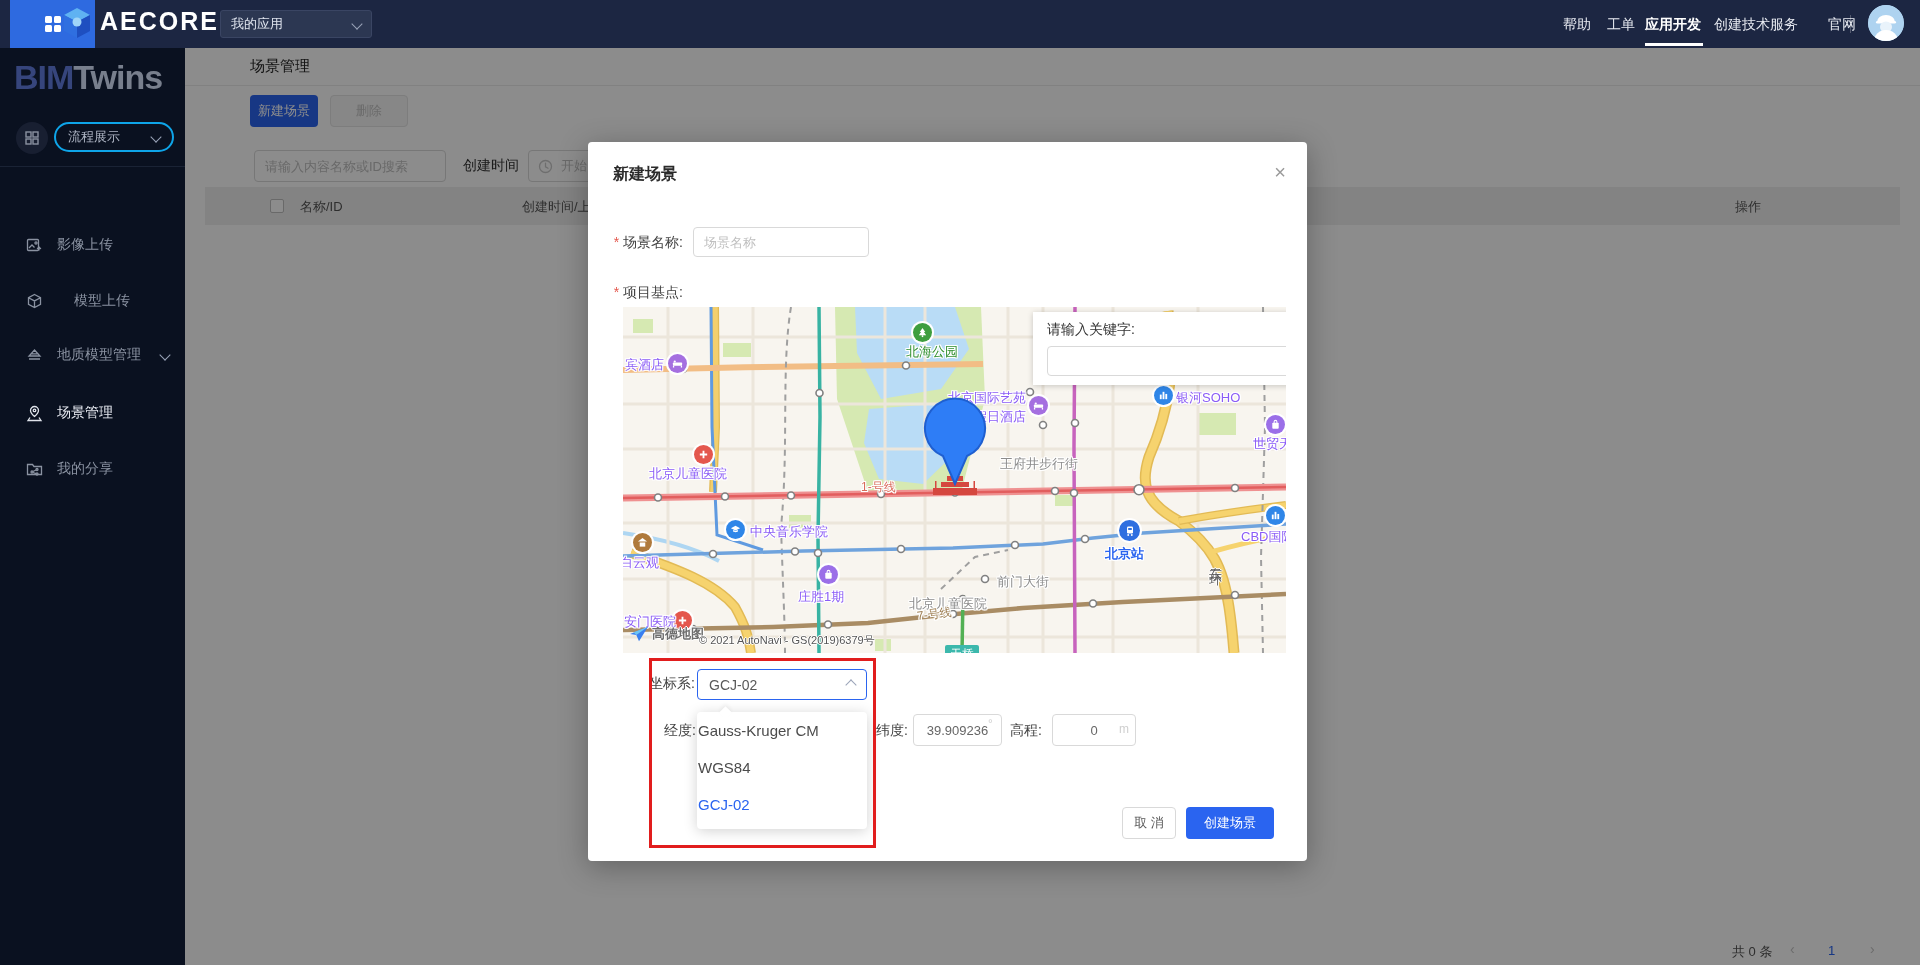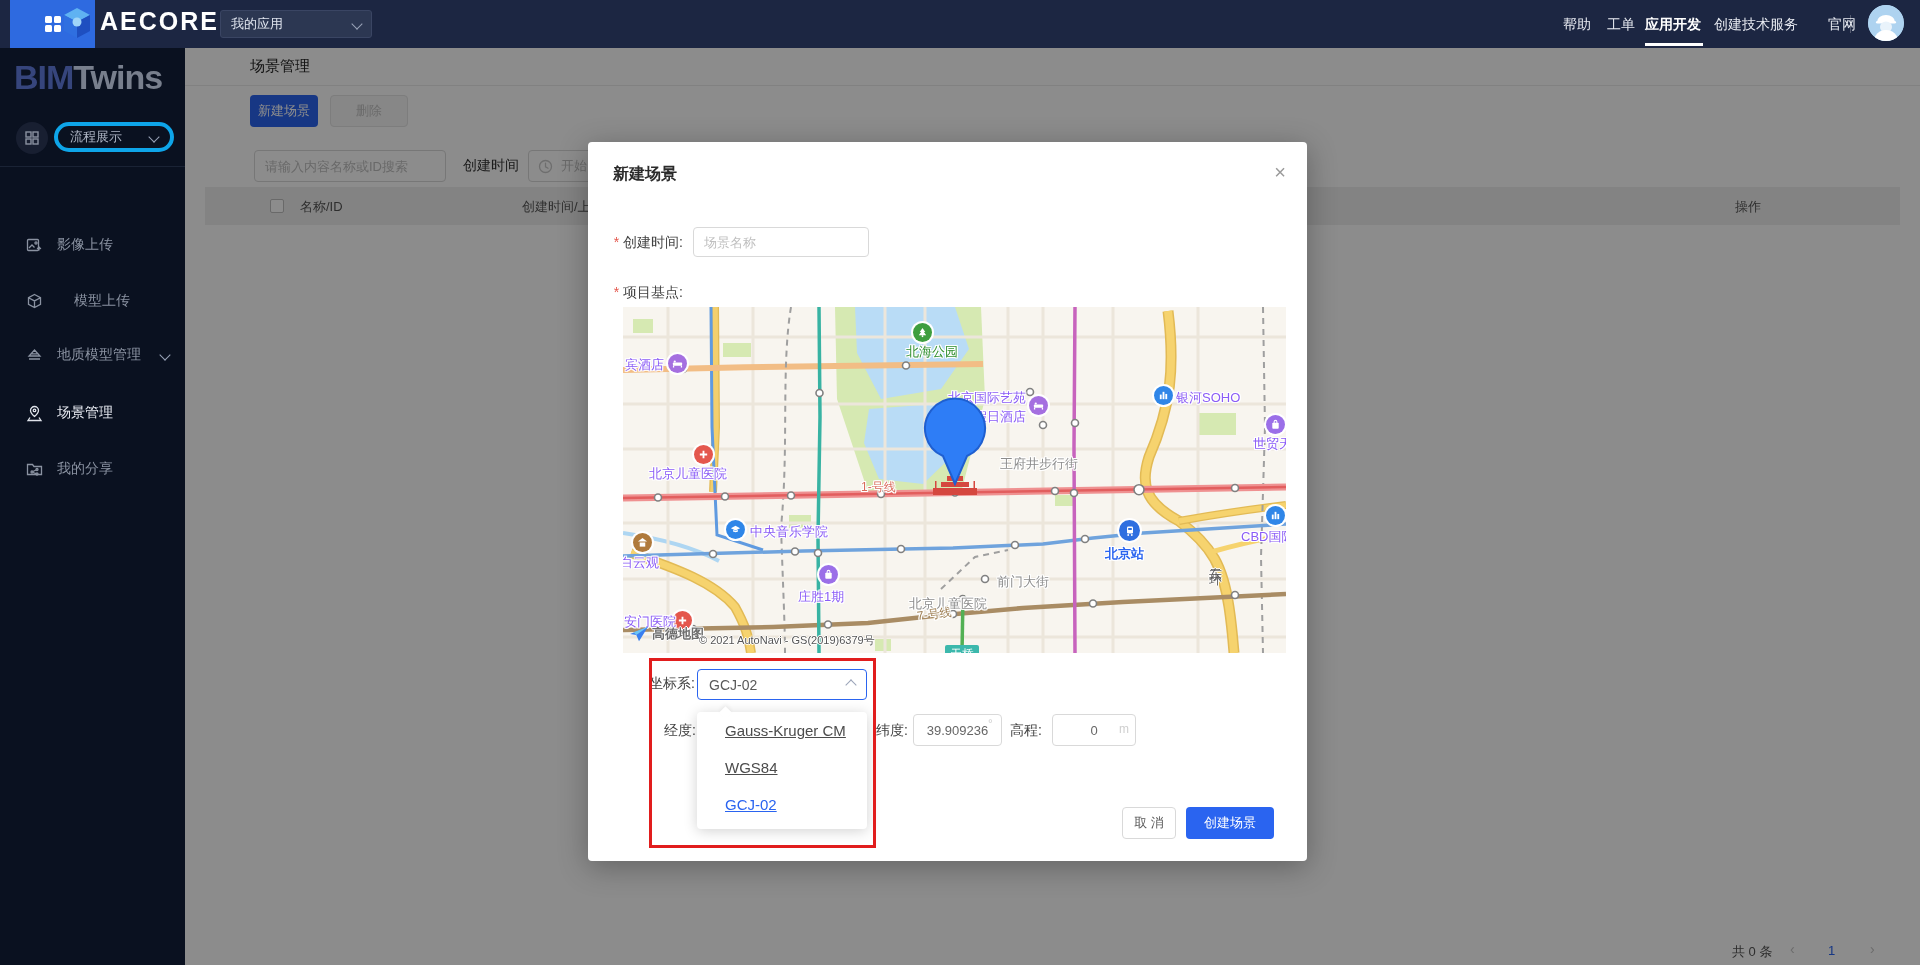--- a/index.html
+++ b/index.html
@@ -20,21 +20,21 @@
   #menu-underline { position:absolute; top:43px; height:3px; background:#fff; }
   #top-divider { position:absolute; left:1850px; top:15px; height:18px; width:1px; background:rgba(255,255,255,0.25); }
   #avatar { position:absolute; left:1868px; top:5px; width:36px; height:36px; border-radius:50%; background:#aed3f0; overflow:hidden; cursor:pointer; }
 
   
   #sidebar { position:absolute; left:0; top:48px; width:185px; height:917px; background:#0a1120; z-index:30; }
   #bim-logo { position:absolute; left:14px; top:10px; font-size:34px; font-weight:bold; letter-spacing:-1px; }
   #bim-logo .b1 { color:#36457c; } #bim-logo .b2 { color:#787f8d; font-weight:600; }
   #mode-row { position:absolute; left:0; top:72px; width:185px; height:32px; }
   #grid-btn { position:absolute; left:16px; top:2px; width:32px; height:32px; border-radius:50%; background:#181f31; display:flex; align-items:center; justify-content:center; cursor:pointer; }
-  #mode-select { position:absolute; left:54px; top:2px; width:120px; height:30px; border:4px solid #0ea5e9; border-radius:16px; color:#aeb5c4; font-size:13px; display:flex; align-items:center; padding:0 12px; cursor:pointer; }
+  #mode-select { position:absolute; left:54px; top:2px; width:120px; height:30px; border:2px solid #0ea5e9; border-radius:16px; color:#aeb5c4; font-size:13px; display:flex; align-items:center; padding:0 12px; cursor:pointer; }
   #mode-select .chev { margin-left:auto; }
   #side-divider { position:absolute; left:0; top:118px; width:185px; height:1px; background:#1a2335; }
   .side-item { position:absolute; left:0; width:185px; height:40px; display:flex; align-items:center; color:#8a92a1; font-size:14px; cursor:pointer; }
   .side-item .ic { margin-left:26px; margin-right:14px; display:flex; }
   .side-item.active { color:#e7eaf1; }
   .side-item .sub-chev { position:absolute; right:16px; }
 
   
   #content { position:absolute; left:185px; top:48px; width:1735px; height:917px; background:#fff; }
   #titlebar { position:absolute; left:0; top:0; width:1735px; height:38px; background:#fff; border-bottom:1px solid #ececec; }
@@ -61,21 +61,21 @@
   #modal-title { position:absolute; left:25px; top:22px; font-size:16px; color:#2b2b2b; font-weight:600; }
   #modal-close { position:absolute; left:676px; top:14px; width:32px; height:32px; color:#9a9a9a; font-size:20px; display:flex; align-items:center; justify-content:center; cursor:pointer; }
   .fld-label { position:absolute; font-size:14px; color:#434343; text-align:right; }
   .req::before { content:"* "; color:#e4574d; }
   .txt-input { position:absolute; border:1px solid #d9d9d9; border-radius:4px; font-size:13px; color:#666; padding:0 10px; outline:none; background:#fff; }
   .txt-input::placeholder { color:#bfbfbf; }
   #coord-select { position:absolute; left:109px; top:527px; width:170px; height:31px; border:1px solid #2a64f0; border-radius:4px; background:#fff; display:flex; align-items:center; padding:0 11px; font-size:14px; color:#595959; cursor:pointer; z-index:5; }
   #coord-select .chev { margin-left:auto; }
   #coord-panel { position:absolute; left:109px; top:570px; width:170px; height:117px; background:#fff; border-radius:4px; box-shadow:0 2px 14px rgba(0,0,0,.18); z-index:12; }
   #coord-panel .notch { position:absolute; left:24px; top:-4px; width:9px; height:9px; background:#fff; transform:rotate(45deg); box-shadow:-2px -2px 4px rgba(0,0,0,.05); }
-  .dd-item { height:37px; line-height:37px; padding-left:28px; font-size:15px; color:#4c4c4c; cursor:pointer;text-decoration:underline; }
+  .dd-item { height:37px; line-height:37px; padding-left:1px; font-size:15px; color:#4c4c4c; cursor:pointer; }
   .dd-item.sel { color:#2a64f0; }
   .unit { position:absolute; color:#cfcfcf; font-size:12px; }
   #btn-cancel { position:absolute; left:534px; top:665px; width:54px; height:32px; background:#fff; border:1px solid #d9d9d9; color:#595959; }
   #btn-submit { position:absolute; left:598px; top:665px; width:88px; height:32px; background:#2a64f0; color:#fff; }
 
   
   #red-box { position:absolute; left:649px; top:658px; width:227px; height:190px; border:3px solid #e11d1d; z-index:100; pointer-events:none; }
 
   
   #map { position:absolute; left:35px; top:165px; width:663px; height:346px; background:#f8f5ef; overflow:hidden; }
@@ -238,21 +238,21 @@
   <div id="pg-cur">1</div>
   <div class="pg-arrow" style="left:1685px;">›</div>
 </div>
 
 <div id="dim"></div>
 
 <div id="modal">
   <div id="modal-title">新建场景</div>
   <div id="modal-close">×</div>
 
-  <div class="fld-label req" style="left:18px;top:92px;width:77px;">创建时间:</div>
+  <div class="fld-label req" style="left:18px;top:92px;width:77px;">场景名称:</div>
   <input class="txt-input" style="left: 105px; top: 85px; width: 176px; height: 30px;" placeholder="场景名称">
 
   <div class="fld-label req" style="left:18px;top:142px;width:77px;">项目基点:</div>
 
   <div id="map">
     <svg width="663" height="346" viewBox="0 0 663 346">
 
       <polygon points="212,0 358,0 362,92 338,186 246,188 214,92" fill="#d6e9b2"></polygon>
       <polygon points="232,0 332,0 346,42 318,82 258,92 234,46" fill="#b9dcf6"></polygon>
       <polygon points="246,102 312,97 326,152 300,177 256,172 241,136" fill="#b9dcf6"></polygon>
@@ -441,20 +441,24 @@
     <div class="poi-label" style="left:630px;top:128px;">世贸天</div>
     <div class="poi-label" style="left:618px;top:221px;">CBD国际</div>
     <div class="poi-label gray" style="left:377px;top:148px;">王府井步行街</div>
     <div class="poi-label" style="left:325px;top:82px;">北京国际艺苑</div>
     <div class="poi-label" style="left:325px;top:101px;">皇冠假日酒店</div>
     <div class="poi-label" style="left:238px;top:172px;color:#d96a5a;font-size:12px;">1-号线</div>
     <div class="poi-label" style="left:294px;top:299px;color:#9c7c4f;font-size:12px;transform:rotate(-7deg);">7-号线</div>
     <div class="vroad-label" style="left:583px;top:250px;">东二环</div>
 
     
+    <div id="kw-panel">
+      <div id="kw-label">请输入关键字:</div>
+      <input class="txt-input" id="kw-input" style="">
+    </div>
 
     
     <div id="amap-logo">
       <svg width="22" height="18" viewBox="0 0 24 20">
         <path d="M2 10 L22 2 L12 18 L9 11 Z" fill="#3a7ff0"></path>
           <path d="M22 2 L9 11 L6 8 Z" fill="#6cc4f5"></path>
       </svg>
       <span>高德地图</span>
     </div>
     <div id="map-attrib">© 2021 AutoNavi - GS(2019)6379号</div>

